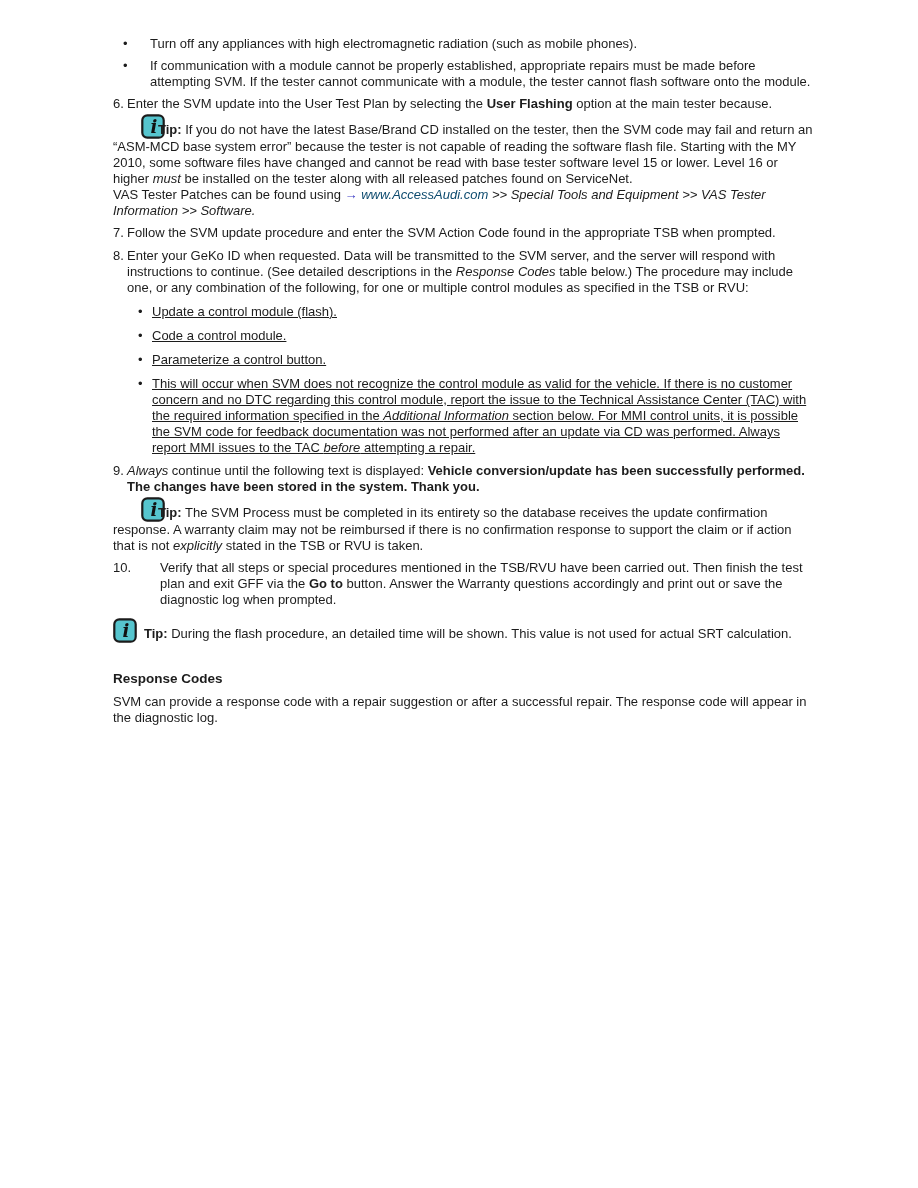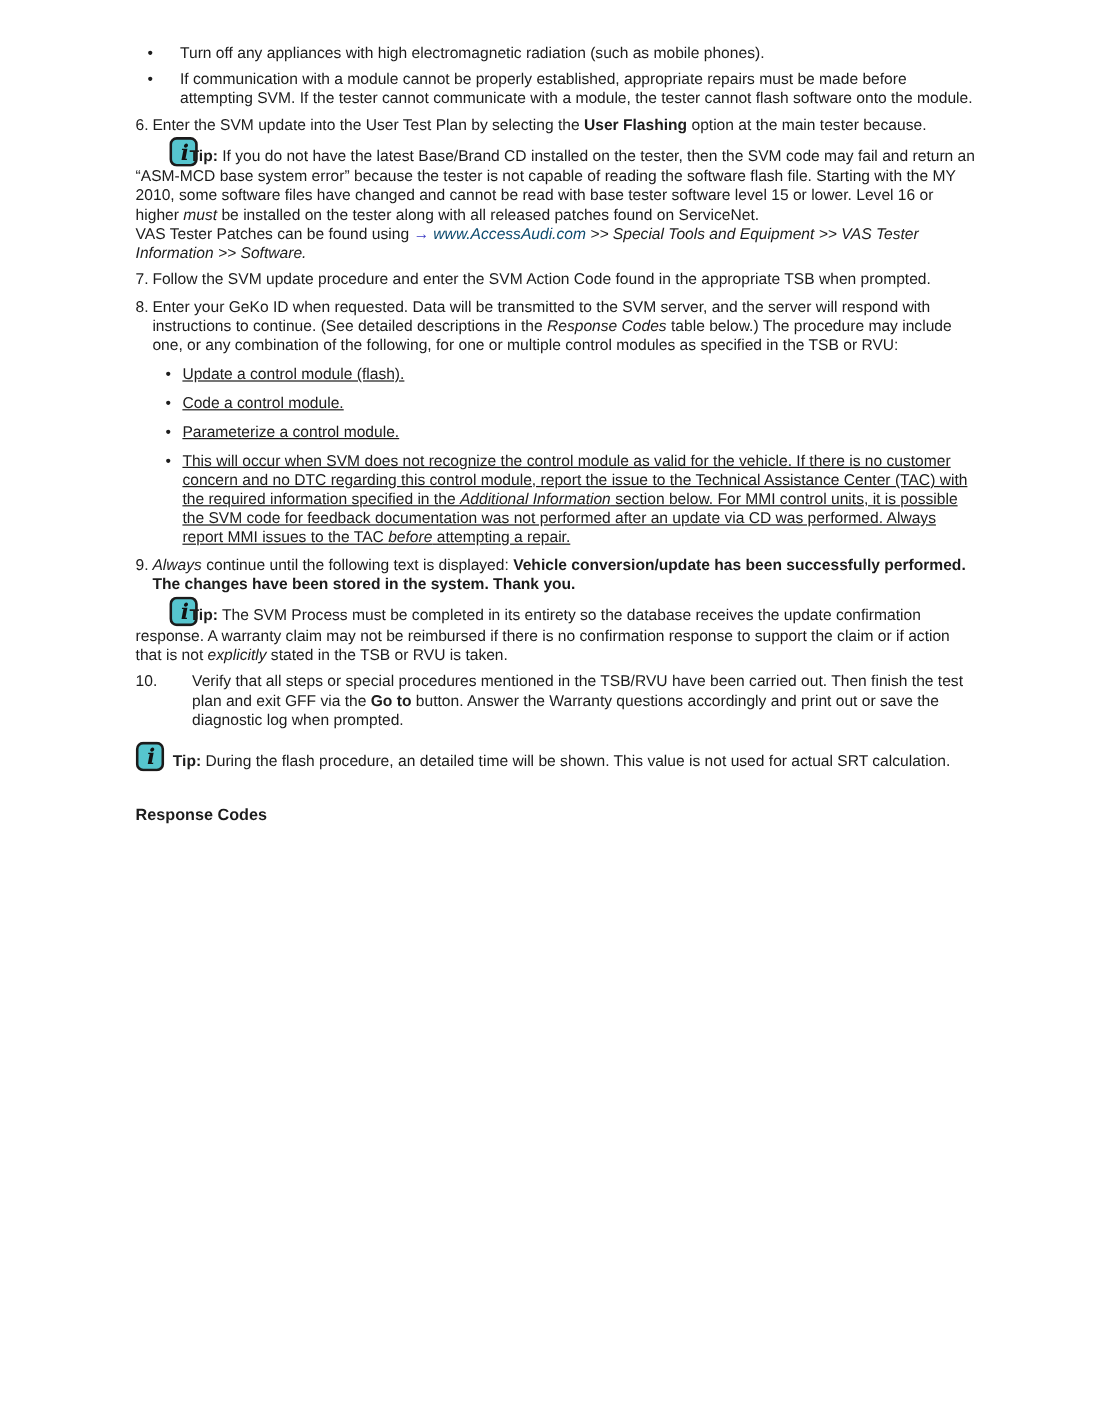--- a/index.html
+++ b/index.html
@@ -98,21 +98,21 @@
         <div class="subb">
           <span class="marker">•</span>
           <span class="btext">Update a control module (flash).</span>
         </div>
         <div class="subb">
           <span class="marker">•</span>
           <span class="btext">Code a control module.</span>
         </div>
         <div class="subb">
           <span class="marker">•</span>
-          <span class="btext">Parameterize a control module.</span>
+          <span class="btext">Parameterize a control button.</span>
         </div>
         <div class="subb last">
           <span class="marker">•</span>
           <div class="btext">
             <div><span>This will occur when SVM does not recognize the control module as valid for the vehicle. If there is no customer concern and no DTC regarding this control module, report the issue to the Technical Assistance Center (TAC) with the required information specified in the </span><span class="i">Additional Information</span><span> section below. For MMI control units, it is possible the SVM code for feedback documentation was not performed after an update via CD was performed. Always report MMI issues to the TAC </span><span class="i">before</span><span> attempting a repair.</span></div>
           </div>
         </div>
       </div>
     </div>
 
@@ -134,15 +134,16 @@
     </div>
 
     <div class="tip flush">
       <span class="tipicon"><svg width="24" height="25" viewBox="0 0 24 25" aria-hidden="true">
             <rect class="tip-rect" x="1.3" y="1.3" width="21.4" height="22.4" rx="5"></rect>
             <text class="tip-i" x="13" y="19">i</text>
           </svg></span><span class="b">Tip:</span><span> During the flash procedure, an detailed time will be shown. This value is not used for actual SRT calculation.</span>
     </div>
 
     <div class="rc-heading">Response Codes</div>
+    <div class="rc-body">SVM can provide a response code with a repair suggestion or after a successful repair. The response code will appear in the diagnostic log.</div>
 
   </div>
 </div>
 
 </body></html>

